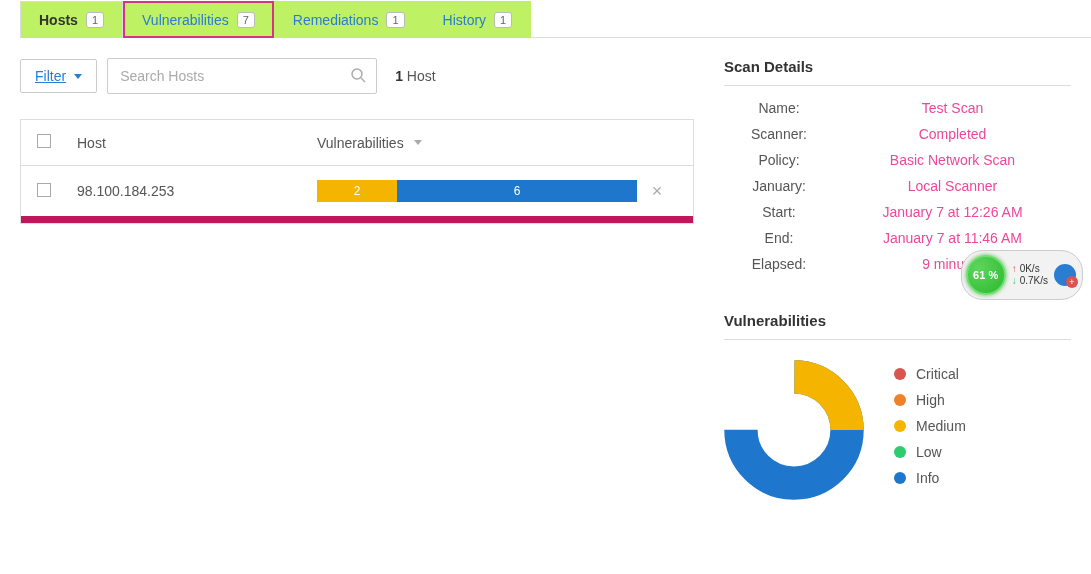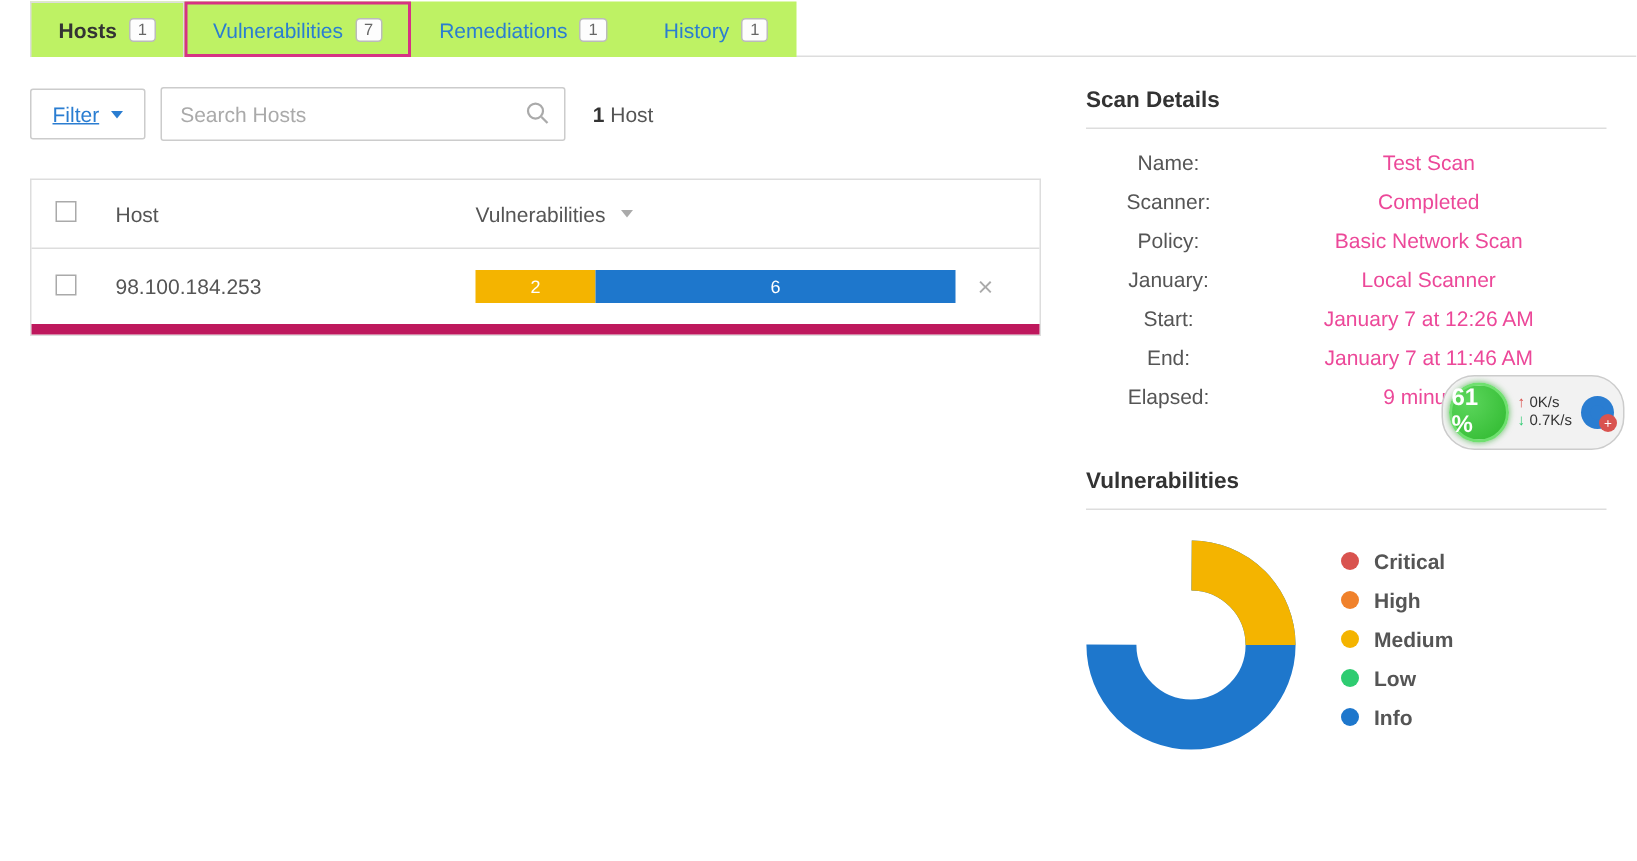--- a/index.html
+++ b/index.html
@@ -175,21 +175,21 @@
     align-items: flex-start;
     margin-top: 20px;
   }
   .donut { width: 140px; height: 140px; }
   .legend {
     display: flex;
     flex-direction: column;
     gap: 10px;
     padding-top: 6px;
   }
-  .legend-item { display: flex; align-items: center; gap: 10px; color: #555; font-weight: bold; }
+  .legend-item { display: flex; align-items: center; gap: 10px; color: #555; }
   .legend-dot { width: 12px; height: 12px; border-radius: 50%; }
   .dot-critical { background: #d9534f; }
   .dot-high { background: #f0812b; }
   .dot-medium { background: #f4b400; }
   .dot-low { background: #2ecc71; }
   .dot-info { background: #1e77cc; }
 
   
   .float-widget {
     position: absolute;
@@ -206,21 +206,21 @@
   .speed-circle {
     width: 40px; height: 40px;
     border-radius: 50%;
     background: radial-gradient(circle at 30% 30%, #5cd65c, #2eb82e);
     border: 2px solid #6fe06f;
     box-shadow: 0 0 4px rgba(0,150,0,0.6);
     display: flex;
     align-items: center;
     justify-content: center;
     color: #fff;
-    font-size: 16px;
+    font-size: 11px;
     font-weight: 600;
   }
   .speed-stats { font-size: 10px; line-height: 12px; color: #333; }
   .speed-stats .row { display: flex; align-items: center; gap: 3px; }
   .arr-up { color: #d9534f; font-size: 10px; }
   .arr-down { color: #2ecc71; font-size: 10px; }
   .blue-bubble {
     width: 22px; height: 22px; border-radius: 50%;
     background: #2a7dd1;
     display: flex; align-items: center; justify-content: center;

